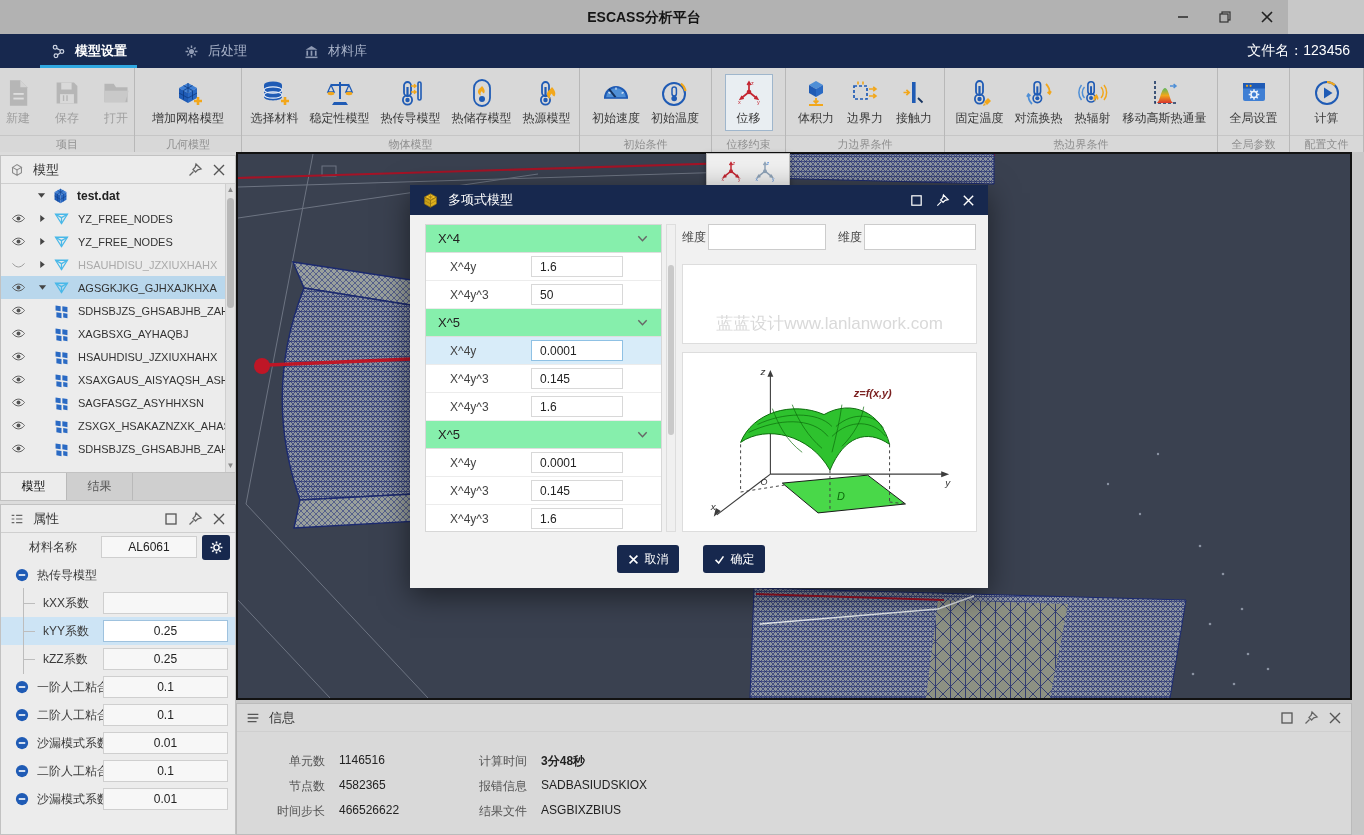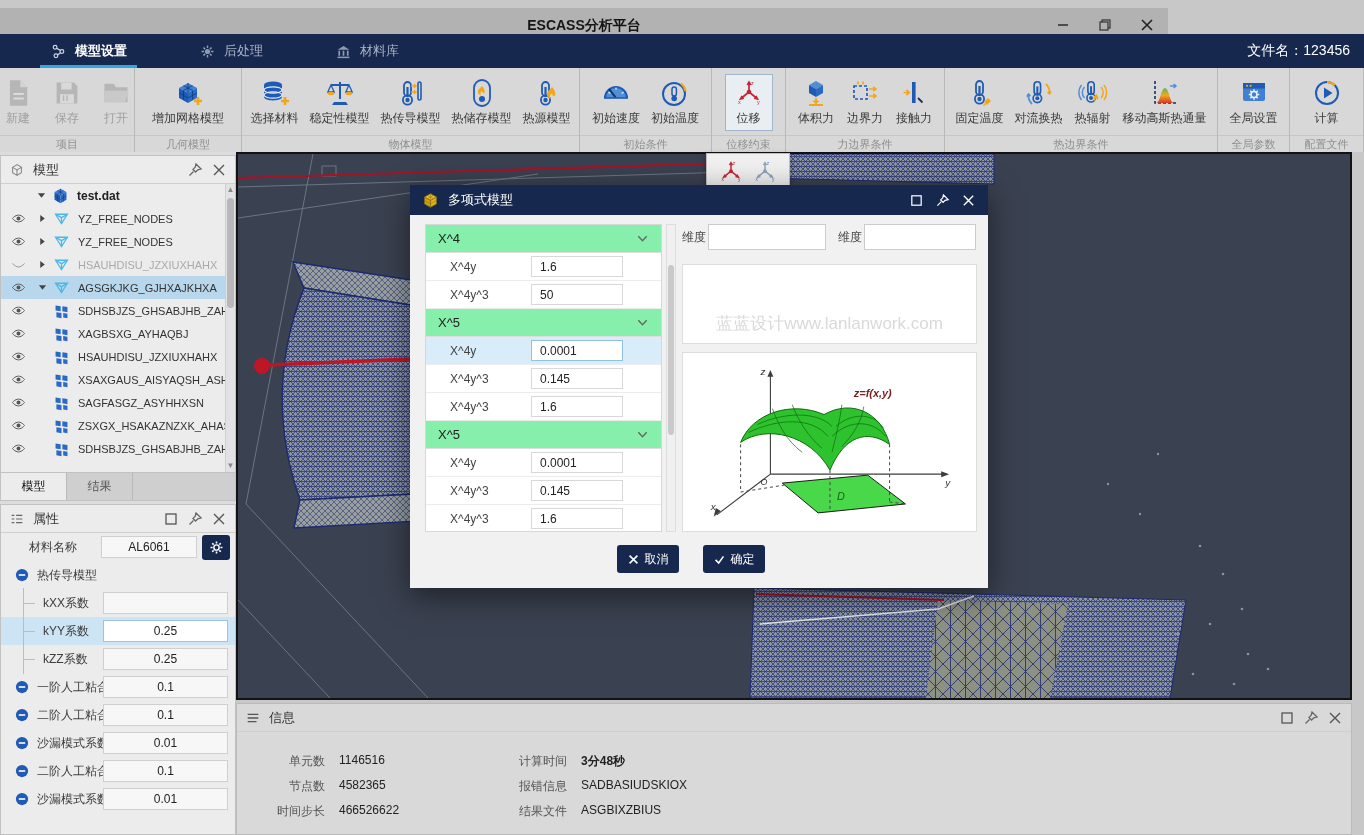--- a/index.html
+++ b/index.html
@@ -1,28 +1,28 @@
 <!DOCTYPE html>
 <html><head>
 <meta charset="utf-8">
 <style>
 *{margin:0;padding:0;box-sizing:border-box}
 html,body{width:1364px;height:835px}
 body{font-family:"Liberation Sans","DejaVu Sans",sans-serif;background:#c8c8c8;position:relative;overflow:hidden;font-size:12px;color:#333}
 .icon{display:inline-block}
 .icon svg{display:block;width:100%;height:100%}
 
-.titlebar{position:absolute;left:0;top:8px;width:1168px;height:34px;background:#b2b2b2}
+.titlebar{position:absolute;left:0;top:0;width:1288px;height:34px;background:#b2b2b2}
 .titlebar .title{position:absolute;left:0;right:0;top:0;height:34px;line-height:34px;text-align:center;font-size:14px;font-weight:bold;color:#151515}
 .win-controls{position:absolute;right:6px;top:0;height:34px;display:flex;align-items:center;gap:12px}
 .win-btn{width:30px;height:26px;display:flex;align-items:center;justify-content:center;cursor:pointer}
 .win-btn .icon{width:14px;height:14px}
 
 .menubar{position:absolute;left:0;top:34px;width:1364px;height:34px;background:#17284e;display:flex;align-items:center}
-.menu-tabs{display:flex;height:100%;margin-left:36px;gap:44px}
+.menu-tabs{display:flex;height:100%;margin-left:36px;gap:28px}
 .menu-tab{display:flex;align-items:center;gap:8px;color:#a9b3c9;font-size:13px;position:relative;padding:0 14px;cursor:pointer}
 .menu-tab .icon{width:17px;height:17px}
 .menu-tab.active{color:#fff;font-weight:bold}
 .menu-tab.active::after{content:"";position:absolute;left:4px;right:4px;bottom:0;height:3px;background:#2fa7e0}
 .filename{margin-left:auto;margin-right:14px;color:#fff;font-size:14px}
 
 .toolbar{position:absolute;left:0;top:68px;width:1364px;height:84px;background:#d8d8d8;display:flex}
 .tb-group{height:100%;border-right:1px solid #b8b8b8;display:flex;flex-direction:column;flex:none}
 .tb-items{flex:1;display:flex;align-items:center;justify-content:center;gap:1px;padding:2px 2px 0}
 .tb-item{display:flex;flex-direction:column;align-items:center;justify-content:center;min-width:48px;padding:3px 4px;cursor:pointer;border:1px solid transparent}
@@ -101,21 +101,21 @@
 .watermark{font-size:17px;color:#d9d9d9;margin-bottom:8px;white-space:nowrap}
 .plot-box{position:absolute;left:0;top:128px;width:295px;height:180px;background:#fff;border:1px solid #ddd}
 .dlg-buttons{position:absolute;left:0;top:360px;width:578px;height:28px}
 .dlg-btn{position:absolute;height:28px;width:62px;background:#17284e;border-radius:3px;color:#fff;display:flex;align-items:center;justify-content:center;gap:6px;font-size:12px;cursor:pointer}
 .dlg-btn .icon{width:11px;height:11px}
 #btn-cancel{left:207px}
 #btn-ok{left:293px}
 
 .info-panel{position:absolute;left:236px;top:703px;width:1116px;height:132px;background:#d9d9d9;border:1px solid #bbb}
 .info-body{position:absolute;left:0;top:29px;right:0;bottom:0}
-.info-cols{display:flex;padding:20px 0 0 40px;gap:120px}
+.info-cols{display:flex;padding:20px 0 0 40px;gap:80px}
 .info-col{display:grid;grid-template-columns:auto auto;grid-auto-rows:25px;column-gap:14px}
 .stat-label{font-size:12px;color:#555;text-align:right}
 .stat-value{font-size:12px;color:#222}
 .stat-value.bold{font-weight:bold}
 </style>
 </head>
 <body>
 
 <div class="titlebar">
   <div class="title">ESCASS分析平台</div>

